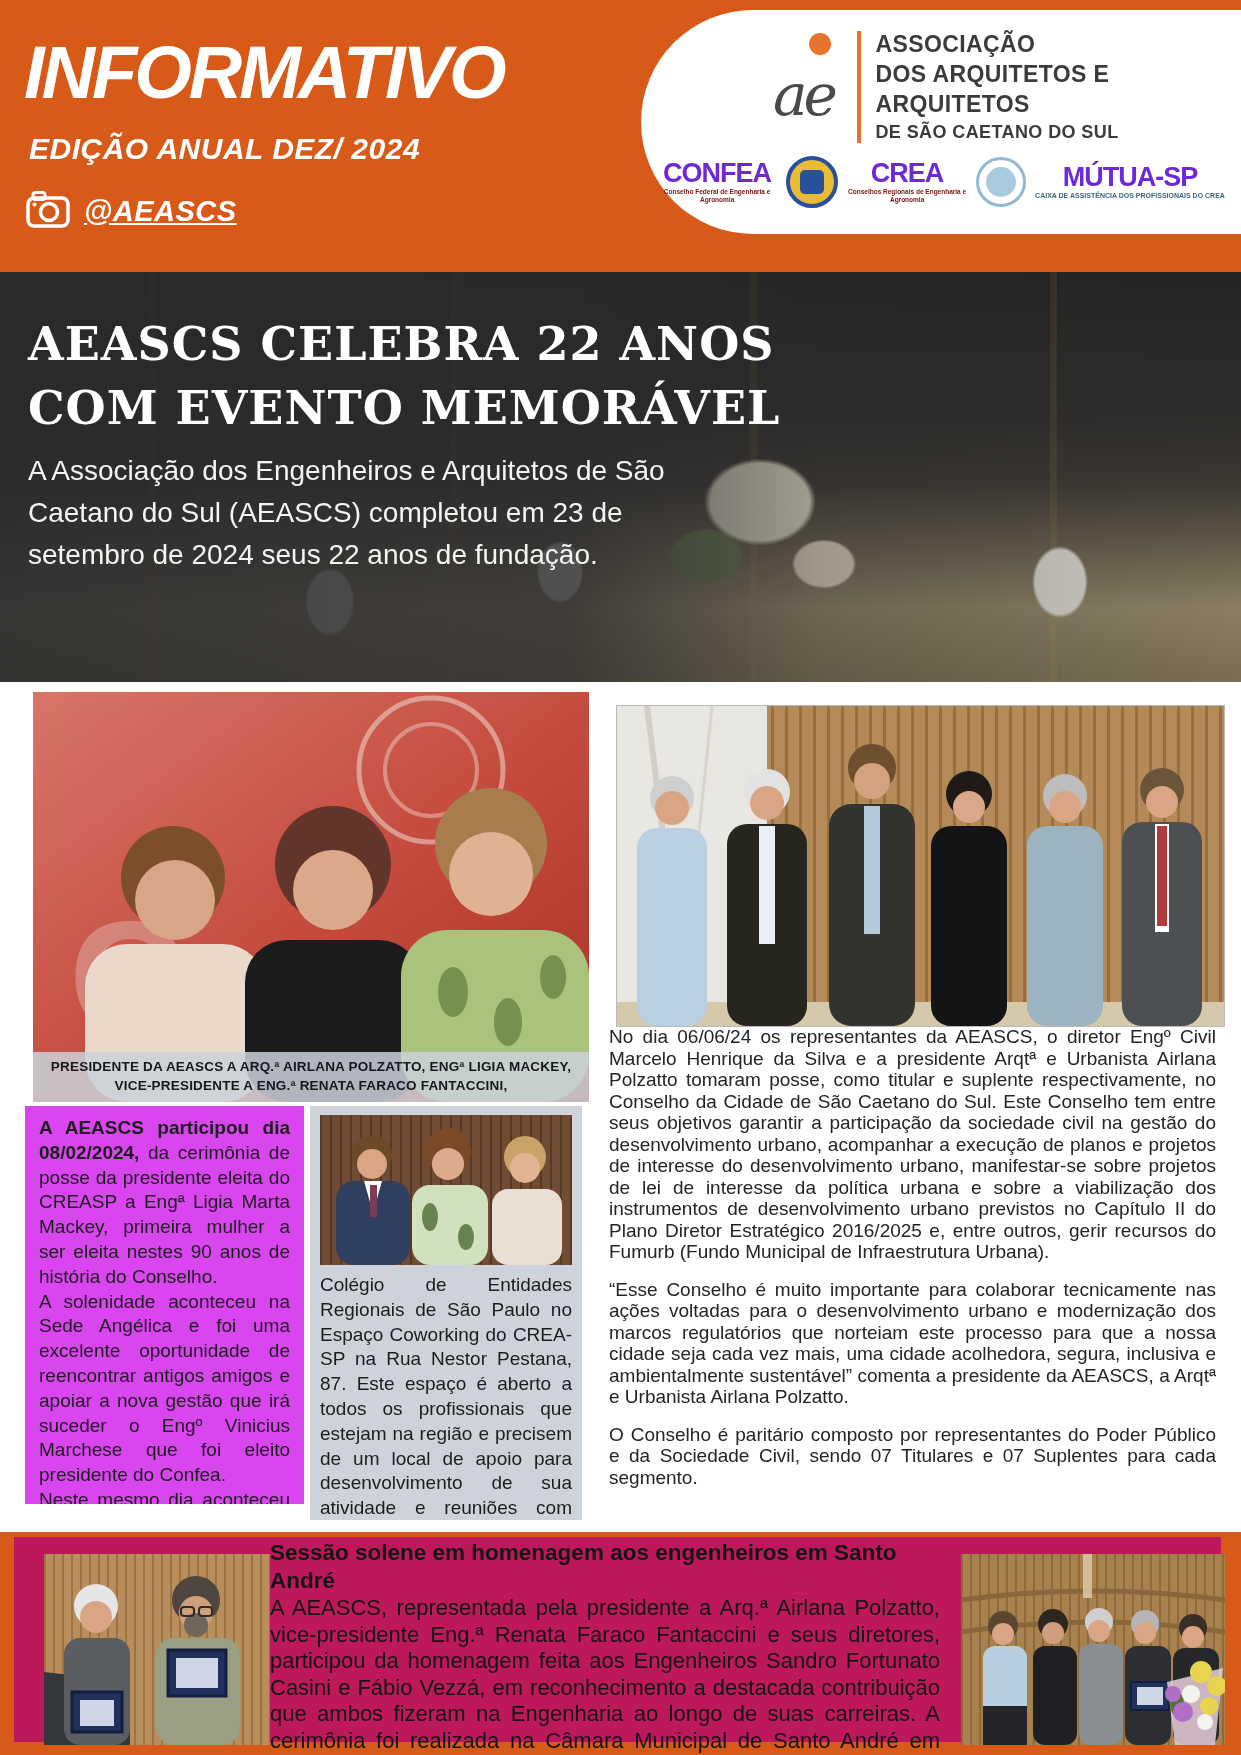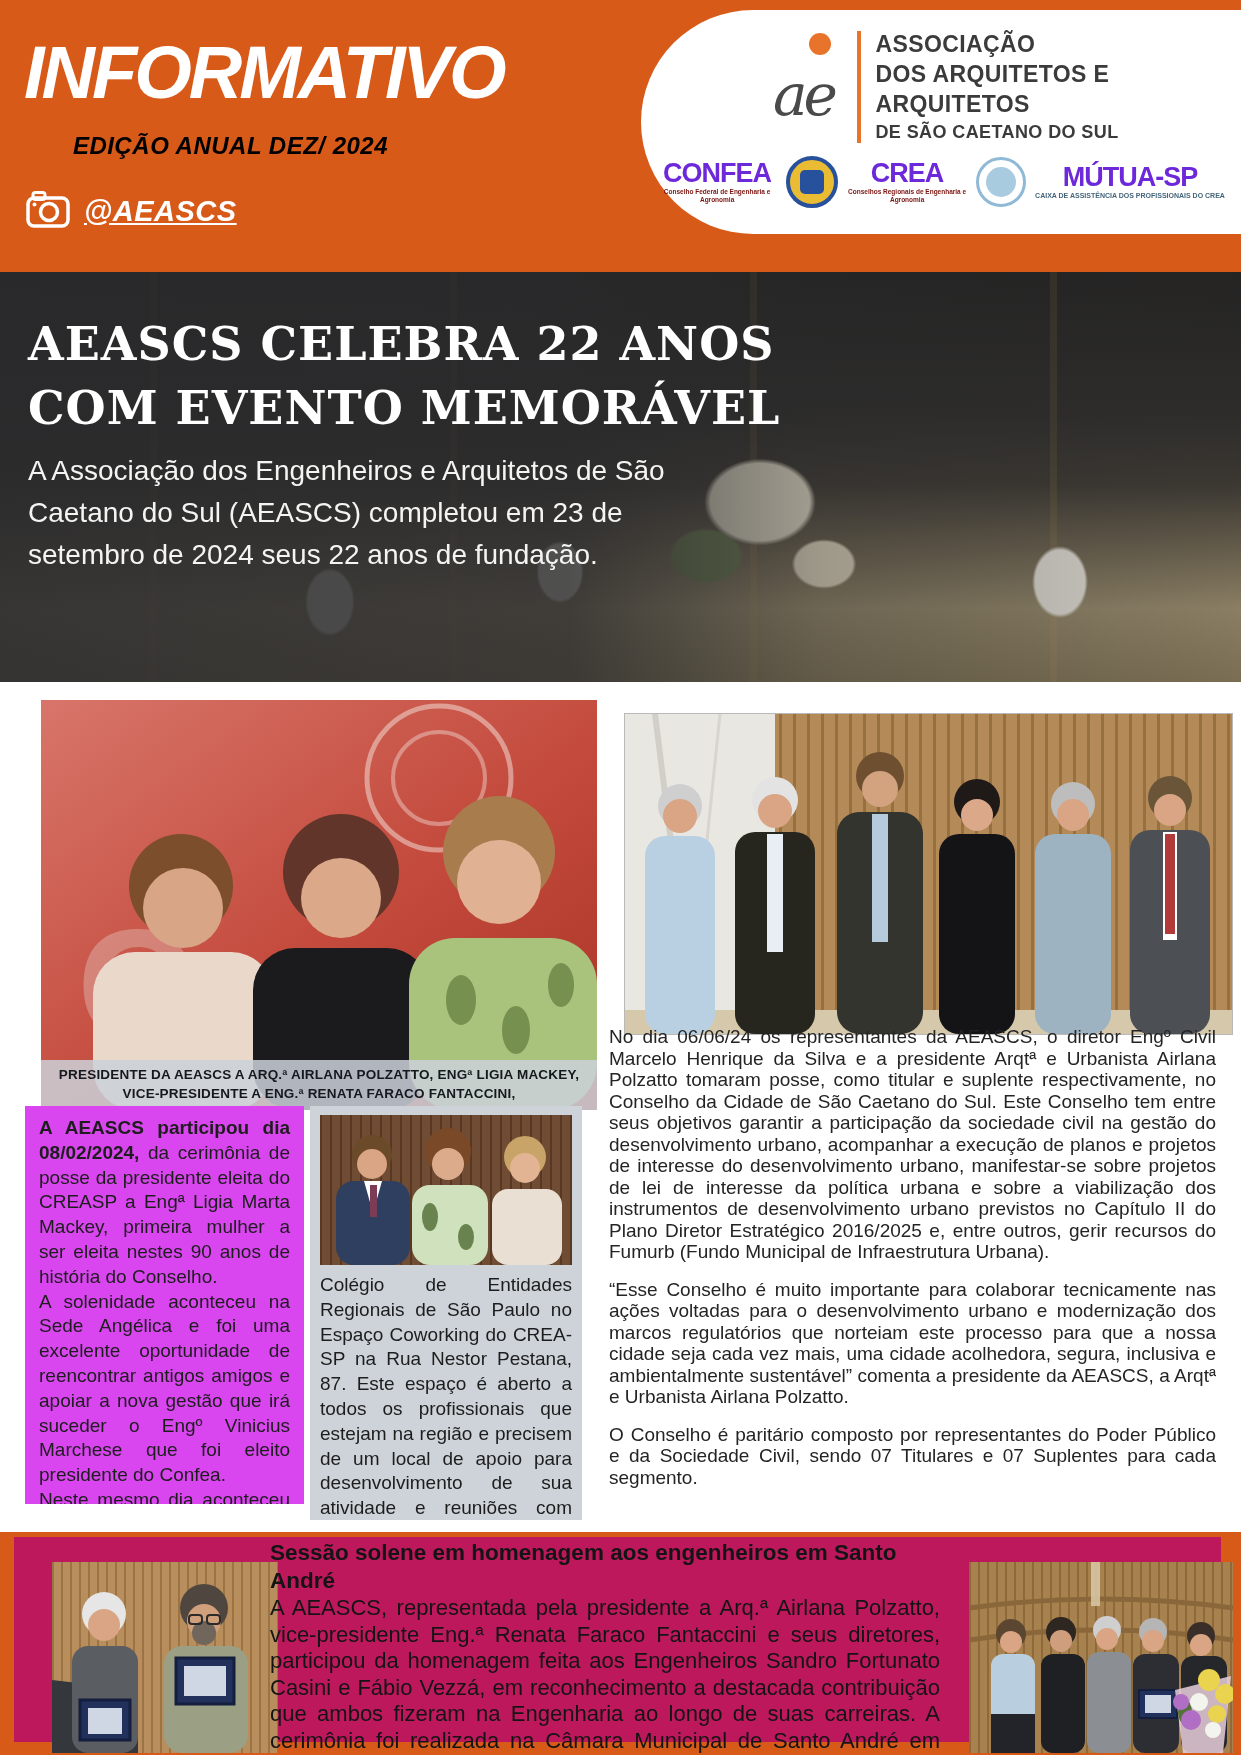--- a/index.html
+++ b/index.html
@@ -2,22 +2,22 @@
 <html lang="pt"><head>
 <meta charset="utf-8">
 <style>
   html,body{margin:0;padding:0;background:#ffffff;}
   .page{position:relative;width:1241px;height:1755px;overflow:hidden;background:#fff;
         font-family:"Liberation Sans",sans-serif;color:#1e1e1e;}
   
   .masthead{position:absolute;left:0;top:0;width:1241px;height:272px;background:#d85a18;}
   .informativo{position:absolute;left:24px;top:30px;font-size:74px;font-weight:bold;font-style:italic;
                letter-spacing:-3px;color:#fff;white-space:nowrap;}
-  .edition{position:absolute;left:29px;top:132px;font-size:24px;font-weight:bold;font-style:italic;
-           color:#000000;letter-spacing:.5px;margin-left:44px;}
+  .edition{position:absolute;left:29px;top:132px;font-size:30px;font-weight:bold;font-style:italic;
+           color:#ffffff;letter-spacing:.5px;}
   .social{position:absolute;left:26px;top:190px;display:flex;align-items:center;gap:12px;color:#fff;}
   .social .handle{font-size:29px;font-weight:bold;font-style:italic;letter-spacing:.5px;text-decoration:underline;}
   .logo-card{position:absolute;top:10px;right:0;width:600px;height:224px;background:#fff;
              border-radius:112px 0 0 112px;display:flex;flex-direction:column;align-items:center;}
   .assoc{display:flex;align-items:center;gap:14px;margin-top:14px;height:126px;}
   .monogram{position:relative;width:80px;height:112px;text-align:center;}
   .monogram .dot{position:absolute;top:2px;left:46px;width:22px;height:22px;border-radius:50%;background:#e8742c;}
   .monogram .ae{font-family:"DejaVu Serif",serif;font-style:italic;font-size:58px;color:#4a4a4a;
                 line-height:128px;letter-spacing:-4px;}
   .vline{width:4px;height:112px;background:#e8742c;}
@@ -45,21 +45,21 @@
       radial-gradient(45px 58px at 1060px 310px,#e8e4da 0 55%,rgba(232,228,218,0) 62%),
       repeating-linear-gradient(90deg,rgba(200,160,80,0) 0 150px,rgba(200,160,80,.12) 150px 157px,rgba(200,160,80,0) 157px 300px),
       linear-gradient(180deg,#242322 0%,#2e2d2b 35%,#3e3a33 52%,#6e6450 68%,#978a6b 82%,#847758 100%);}
   .hero::before{content:"";position:absolute;inset:0;
       background:linear-gradient(90deg,rgba(42,42,44,.88) 0%,rgba(42,42,44,.80) 46%,rgba(42,42,44,.38) 66%,rgba(42,42,44,.12) 100%);}
   .hero h1{position:absolute;left:28px;top:40px;margin:0;font-family:"DejaVu Serif",serif;
            font-size:46px;line-height:64px;font-weight:bold;color:#fff;letter-spacing:1px;z-index:2;}
   .hero p{position:absolute;left:28px;top:178px;width:706px;margin:0;font-size:28px;line-height:42px;
           color:#f4f4f2;z-index:2;}
   
-  figure{margin:16px;position:absolute;}
+  figure{margin:8px;position:absolute;}
   figure svg{display:block;width:100%;height:100%;}
   .board-photo{left:25px;top:684px;width:556px;height:410px;}
   .board-caption{position:absolute;left:0;bottom:0;width:100%;background:rgba(203,209,216,.86);
       text-align:center;font-size:13.5px;font-weight:bold;line-height:19px;color:#15181c;
       padding:5px 0 7px;letter-spacing:.2px;}
   .council-photo{left:609px;top:698px;width:607px;height:320px;outline:1px solid #b9b9b9;}
   
   .council-text{position:absolute;left:609px;top:1026px;width:607px;height:496px;overflow:hidden;
       font-size:19px;line-height:21.5px;text-align:justify;color:#242424;}
   .council-text p{margin:0 0 16px;}

